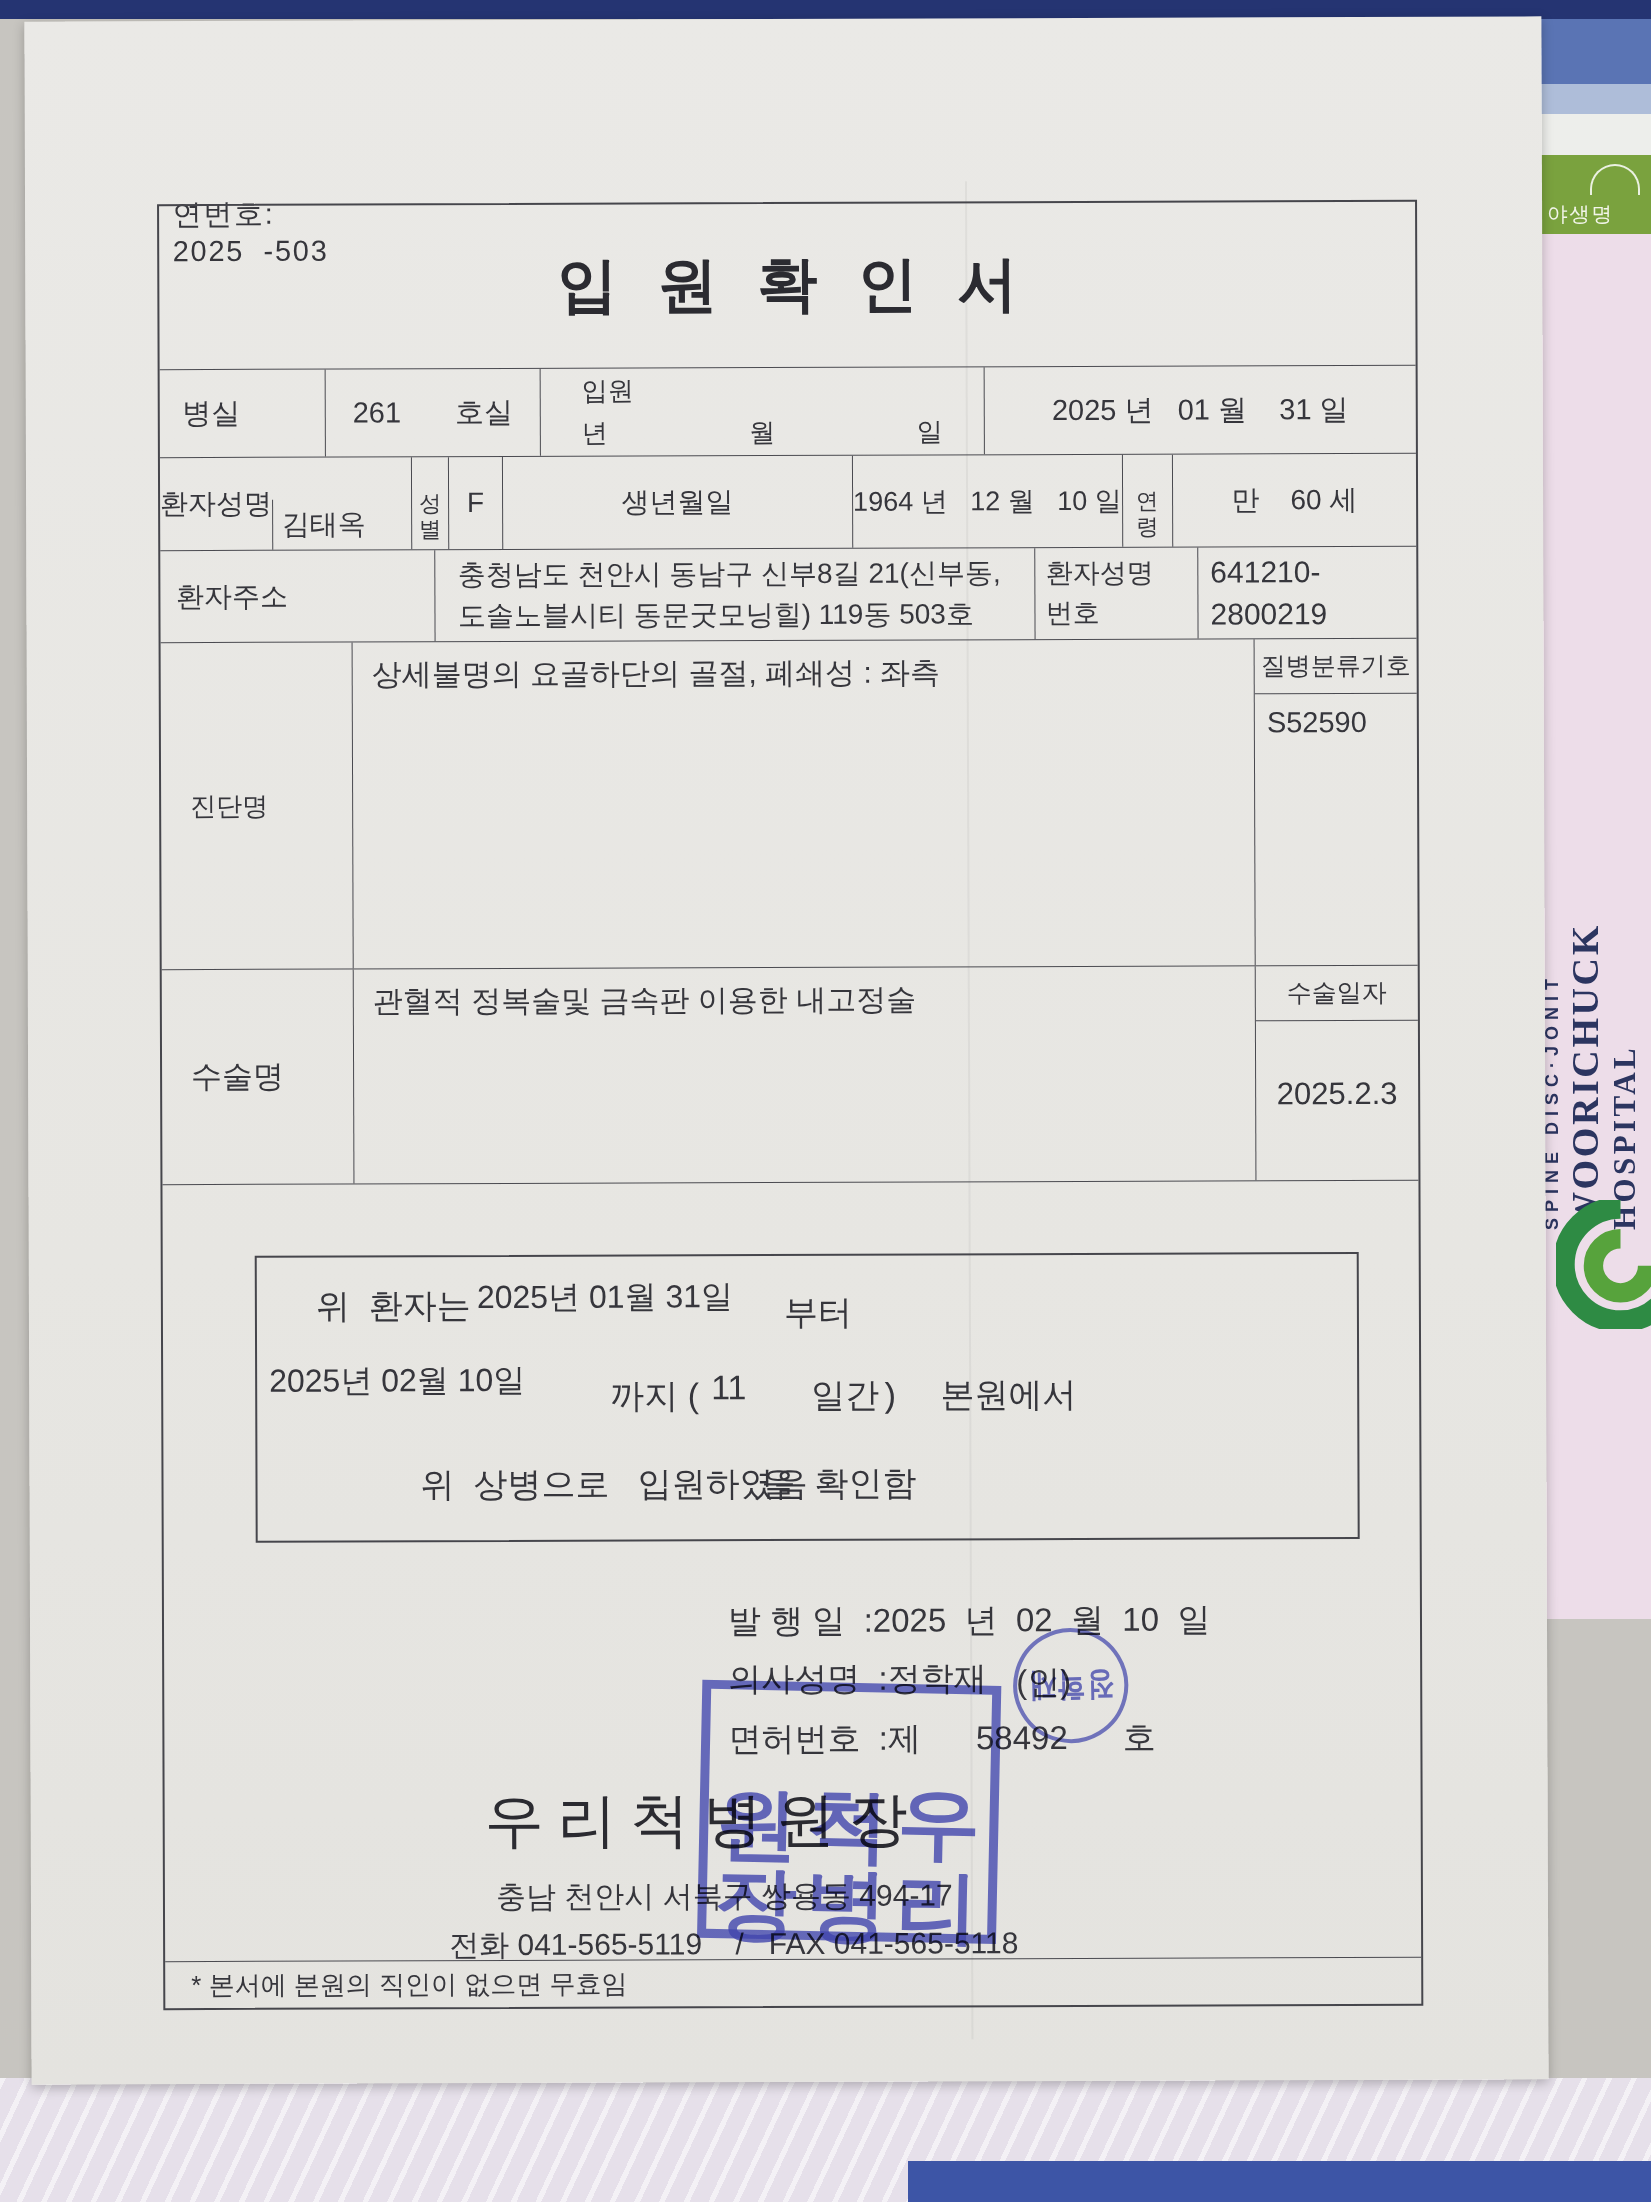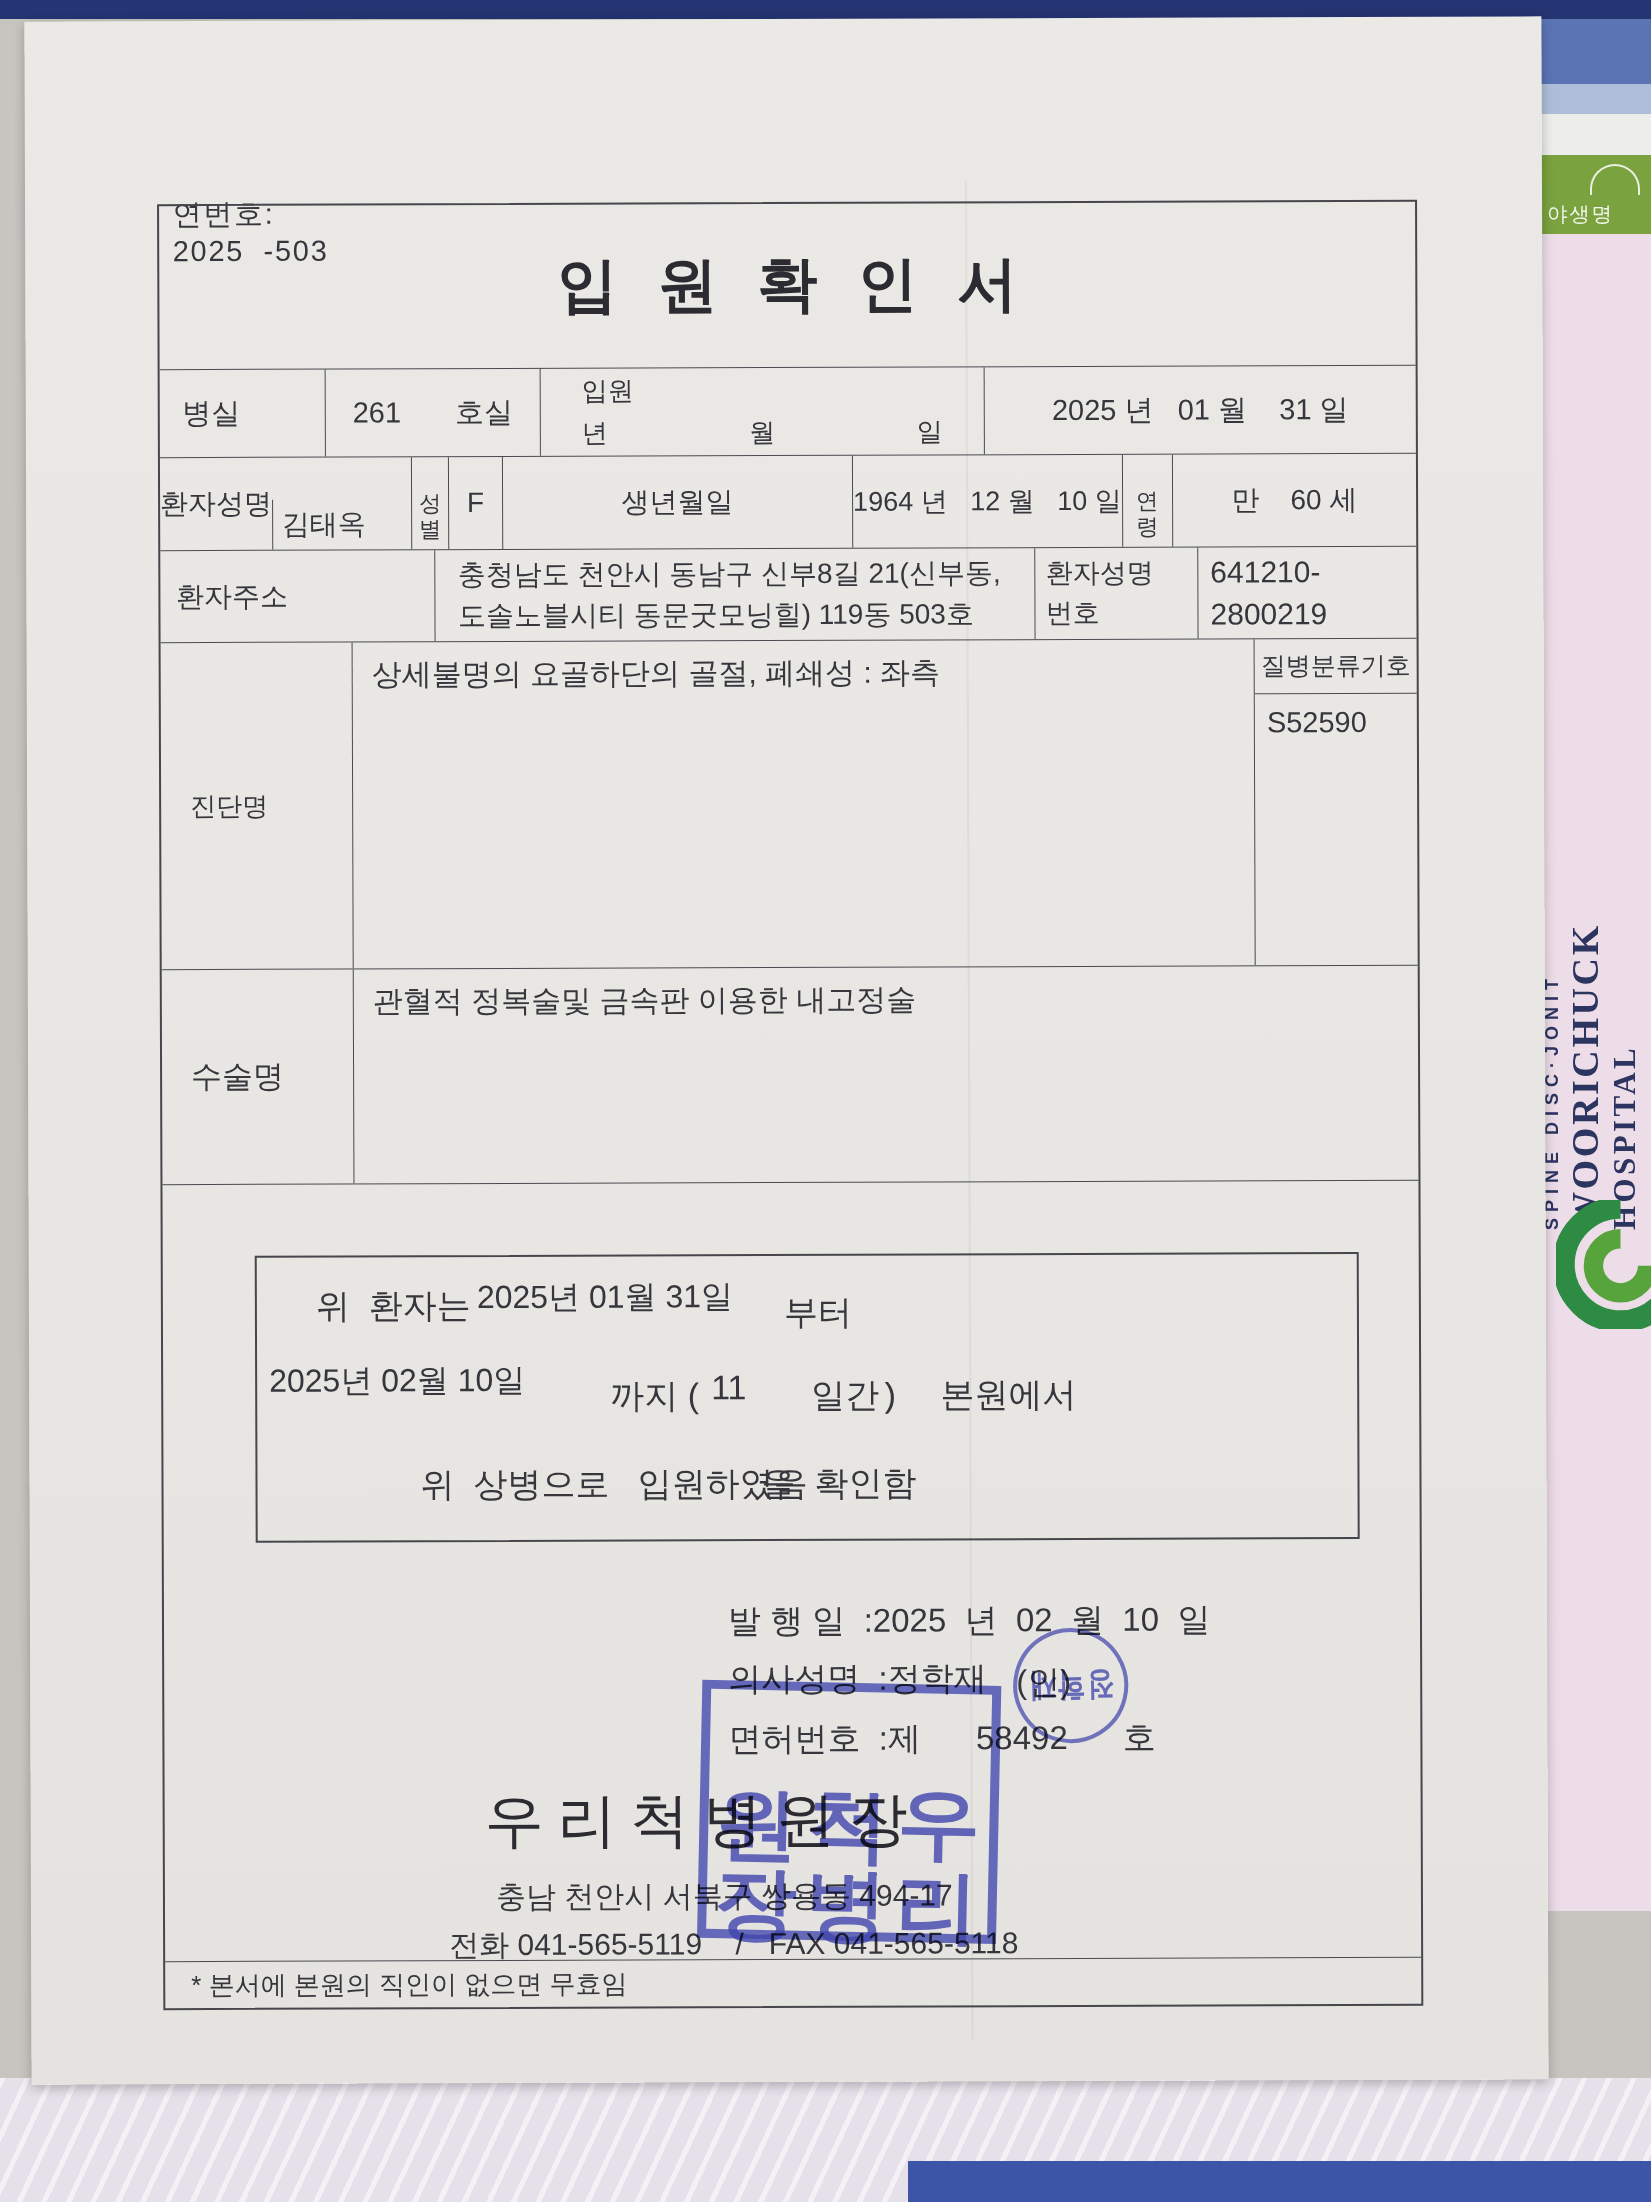--- a/index.html
+++ b/index.html
@@ -1,21 +1,21 @@
 <!DOCTYPE html>
 <html style="font-size:13.8px"><head>
 <meta charset="utf-8">
 <style>
   html,body{margin:0;padding:0;}
   body{background:#b9b7b2;font-family:"Liberation Sans",sans-serif;}
   .scene{position:relative;width:1652px;height:2203px;overflow:hidden;background:#c7c5c0;}
   .pre{white-space:pre;}
   
   .bg-top{position:absolute;left:0;top:0;width:1652px;height:19px;background:#253472;}
-  .bg-right{position:absolute;left:1540px;top:19px;width:112px;height:1892px;background:#eddde9;}
+  .bg-right{position:absolute;left:1540px;top:19px;width:112px;height:1600px;background:#eddde9;}
   .bgr-blue{position:absolute;left:0;top:0;width:112px;height:65px;background:#5a74b4;}
   .bgr-pale{position:absolute;left:0;top:65px;width:112px;height:30px;background:#aebdd9;}
   .bgr-white{position:absolute;left:0;top:95px;width:112px;height:41px;background:#edeeeb;}
   .bgr-green{position:absolute;left:0;top:136px;width:112px;height:79px;background:#7aa23e;color:#f2f5ea;}
   .bgr-green .cardtxt{position:absolute;left:6.9px;top:45px;font-size:20.6px;letter-spacing:1.7px;}
   .bgr-green .cardarc{position:absolute;left:50px;top:8.6px;width:46px;height:29px;border:2.6px solid rgba(255,255,255,.85);border-bottom:none;border-radius:43px 43px 0 0;}
   .bg-bottom{position:absolute;left:0;top:2078px;width:1652px;height:125px;
     background:repeating-linear-gradient(115deg,rgba(255,255,255,.55) 0 5.2px,rgba(255,255,255,0) 5.2px 22.4px),#e6e0ea;}
   .bg-blue-corner{position:absolute;left:908px;top:2161px;width:744px;height:41px;background:#3d55a6;}
   .sidetext{position:absolute;left:1542px;top:1230px;width:379px;height:110px;transform:rotate(-90deg);transform-origin:top left;color:#2c3560;white-space:nowrap;}
@@ -168,20 +168,24 @@
           <div class="sidehead">질병분류기호</div>
           <div class="sideval">S52590</div>
         </div>
       </div>
 
       <div class="row surg bigrow">
         <div class="c lab" style="flex-basis:191px;">
           <span class="spread" style="width:133px;font-size:31px;">수술명</span>
         </div>
         <div class="c content" style="flex-basis:902px;">관혈적 정복술및 금속판 이용한 내고정술</div>
+        <div class="c sidecol" style="flex:1;">
+          <div class="sidehead">수술일자</div>
+          <div class="sideval center">2025.2.3</div>
+        </div>
       </div>
 
       <div class="row bodyrow">
         <div class="stmtbox">
           <span class="pre" style="left:59px;top:26px;">위  환자는</span>
           <span class="pre" style="left:220px;top:19px;font-size:32px;">2025년 01월 31일</span>
           <span class="pre" style="left:527px;top:34px;">부터</span>
           <span class="pre" style="left:12px;top:102px;font-size:32px;">2025년 02월 10일</span>
           <span class="pre" style="left:353px;top:117px;">까지 (</span>
           <span class="pre" style="left:454px;top:112px;">11</span>

